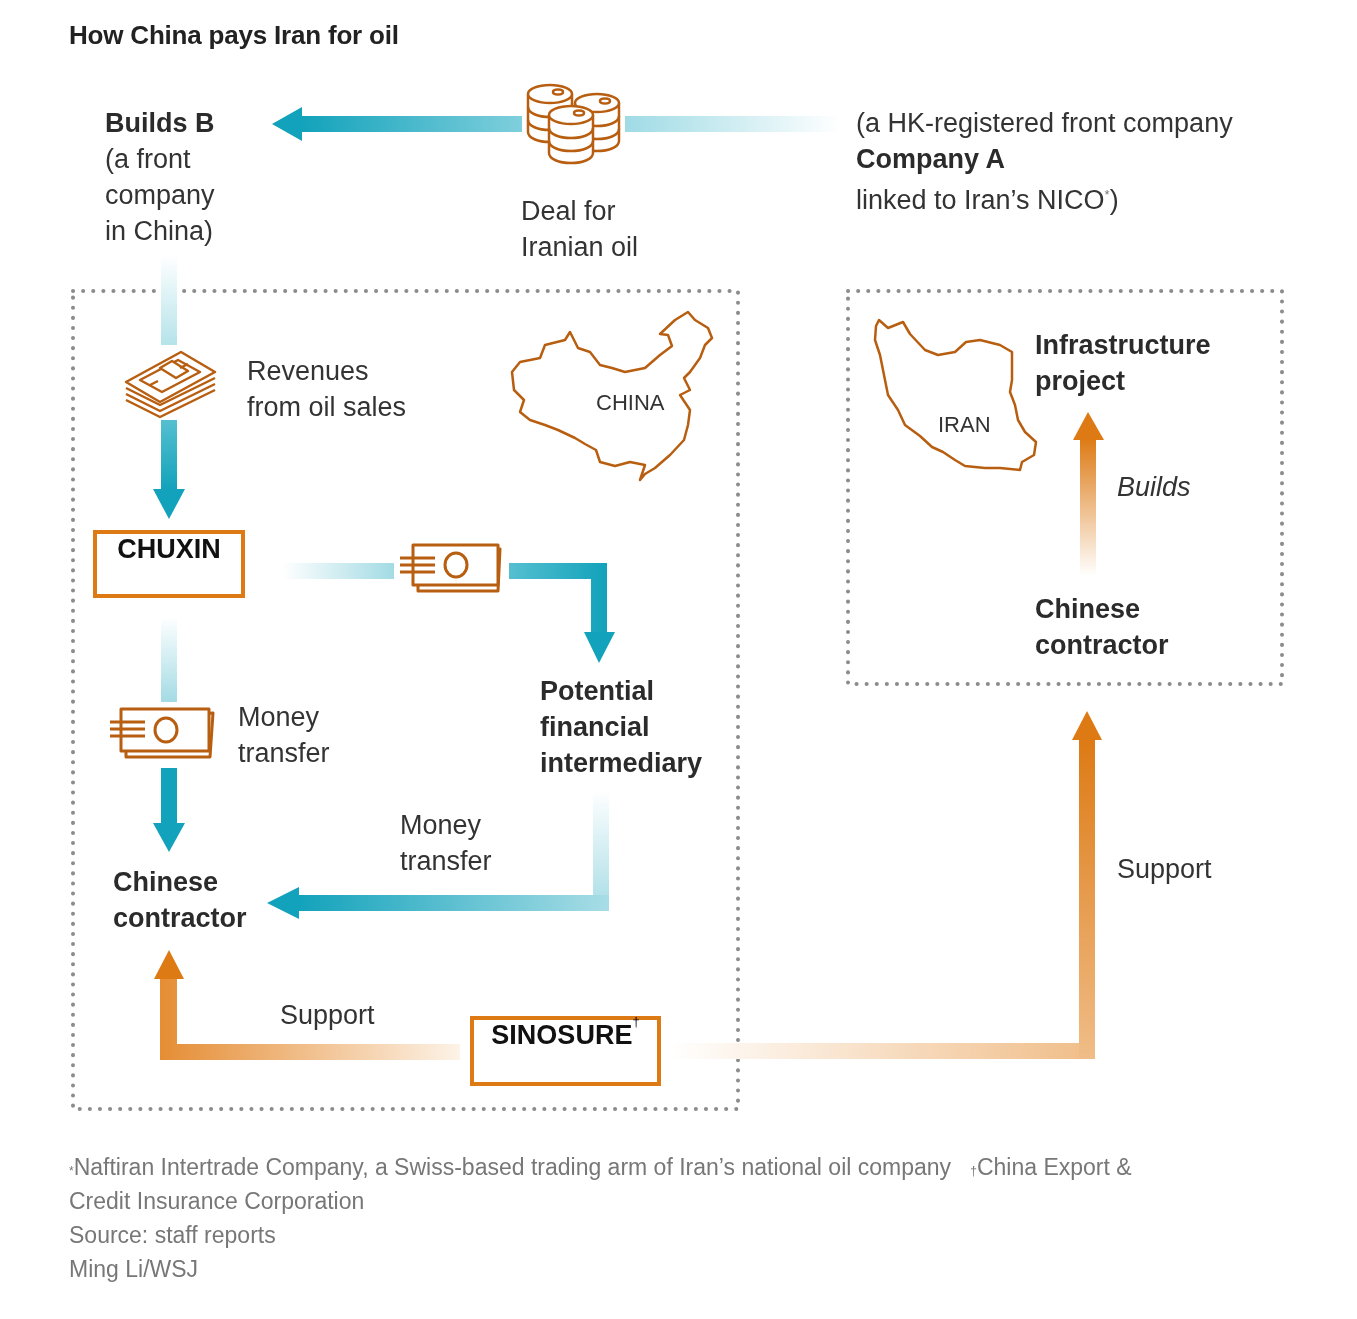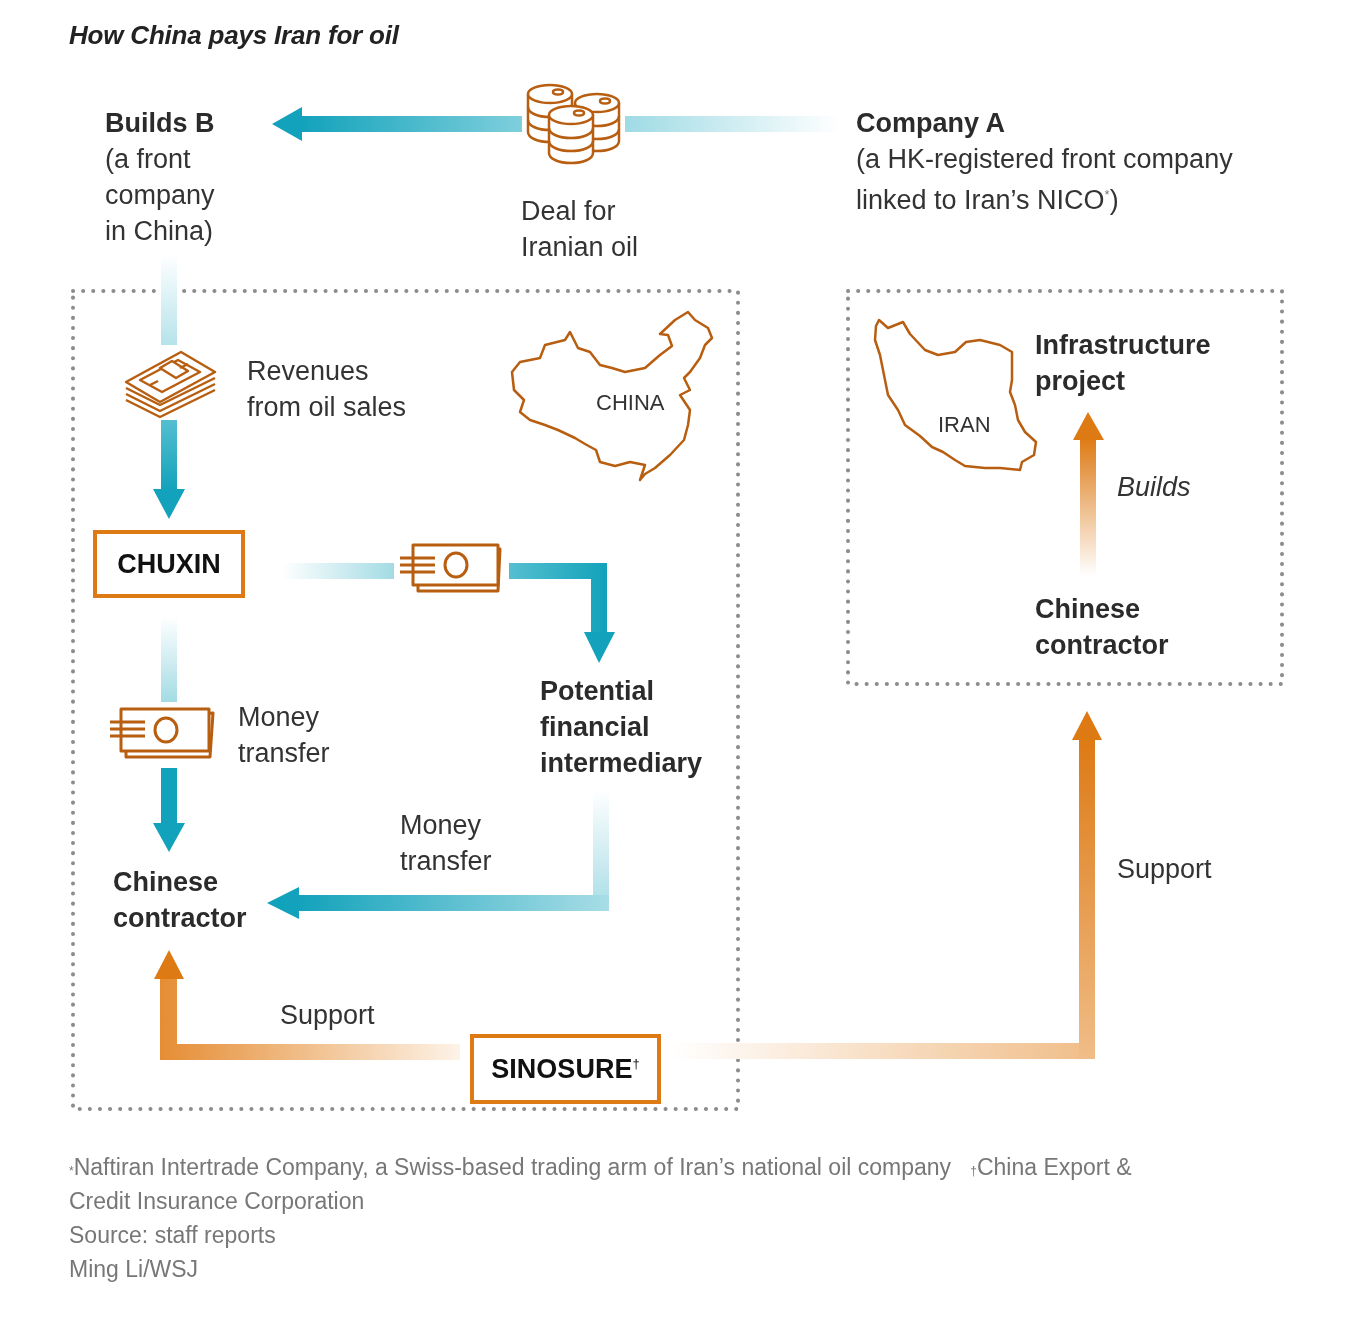--- a/index.html
+++ b/index.html
@@ -1,24 +1,24 @@
 <!DOCTYPE html>
 <html><head>
 <meta charset="utf-8">
 <style>
   html, body { margin: 0; padding: 0; background: #ffffff; }
   body { width: 1357px; height: 1319px; position: relative; overflow: hidden;
          font-family: "Liberation Sans", "DejaVu Sans", sans-serif; color: #2b2b2b; }
   .abs { position: absolute; }
-  .title { left: 69px; top: 20px; font-size: 26px; font-weight: bold; color: #222; letter-spacing: -0.2px; font-style: italic; }
+  .title { left: 69px; top: 20px; font-size: 26px; font-weight: bold; color: #222; letter-spacing: -0.2px; }
   .lbl { font-size: 27px; line-height: 36px; color: #333; white-space: nowrap; }
   .lbl-bold { font-weight: bold; color: #2b2b2b; }
   .lbl-sm { font-size: 22px; color: #333; }
   .box { position: absolute; border: 4px solid #dd7a14; background: #fff; box-sizing: border-box;
-         display: flex; align-items: center; justify-content: center; font-weight: bold;
+         display: flex; align-items: flex-start; justify-content: center; font-weight: bold;
          font-size: 27px; color: #111; }
   .box sup { font-size: 13px; font-weight: normal; position: relative; top: -6px; }
   .foot { left: 69px; top: 1150px; font-size: 23px; line-height: 34px; color: #777; width: 1200px; }
   .foot sup { font-size: 12px; vertical-align: top; position: relative; top: 4px; }
   svg.diagram { position: absolute; left: 0; top: 0; }
 </style>
 </head>
 <body>
 
 <svg class="diagram" width="1357" height="1319" viewBox="0 0 1357 1319">
@@ -193,22 +193,22 @@
   <div class="lbl">company</div>
   <div class="lbl">in China)</div>
 </div>
 
 <div class="abs" style="left:521px; top:193px;">
   <div class="lbl">Deal for</div>
   <div class="lbl">Iranian oil</div>
 </div>
 
 <div class="abs" style="left:856px; top:105px;">
+  <div class="lbl">(a HK-registered front company</div>
   <div class="lbl lbl-bold">Company A</div>
-  <div class="lbl">(a HK-registered front company</div>
   <div class="lbl"><span>linked to Iran’s NICO</span><sup style="font-size:13px;color:#777;">*</sup><span>)</span></div>
 </div>
 
 <div class="abs" style="left:238px; top:353px;margin-left:9px;">
   <div class="lbl">Revenues</div>
   <div class="lbl">from oil sales</div>
 </div>
 
 <div class="abs lbl-sm" style="left:596px; top:390px;">CHINA</div>
 
@@ -232,21 +232,21 @@
   <div class="lbl">transfer</div>
 </div>
 
 <div class="abs" style="left:113px; top:864px;">
   <div class="lbl lbl-bold">Chinese</div>
   <div class="lbl lbl-bold">contractor</div>
 </div>
 
 <div class="abs lbl" style="left:280px; top:997px;">Support</div>
 
-<div class="box" style="left:470px; top:1016px; width:191px; height:70px;margin-top:18px;">
+<div class="box" style="left:470px; top:1016px; width:191px; height:70px;">
   <span>SINOSURE</span>
     <sup>†</sup>
 </div>
 
 <div class="abs lbl-sm" style="left:938px; top:376px;margin-top:36px;">IRAN</div>
 
 <div class="abs" style="left:1035px; top:327px;">
   <div class="lbl lbl-bold">Infrastructure</div>
   <div class="lbl lbl-bold">project</div>
 </div>

